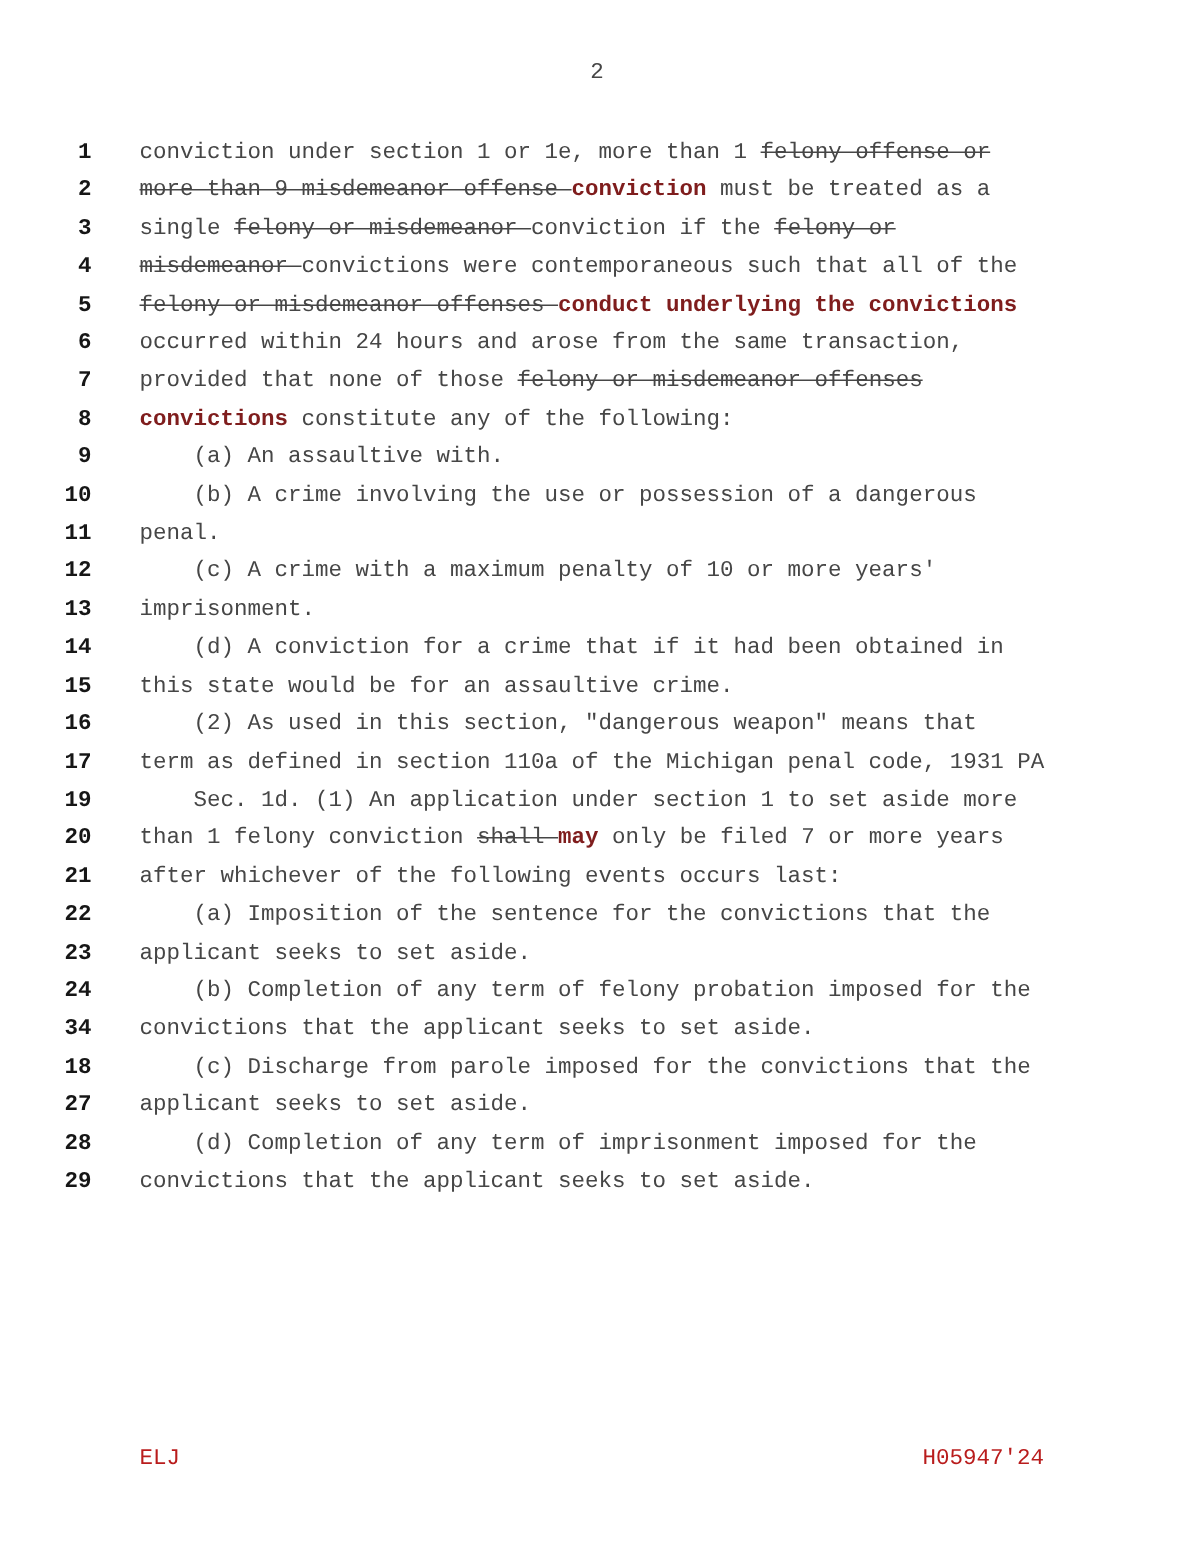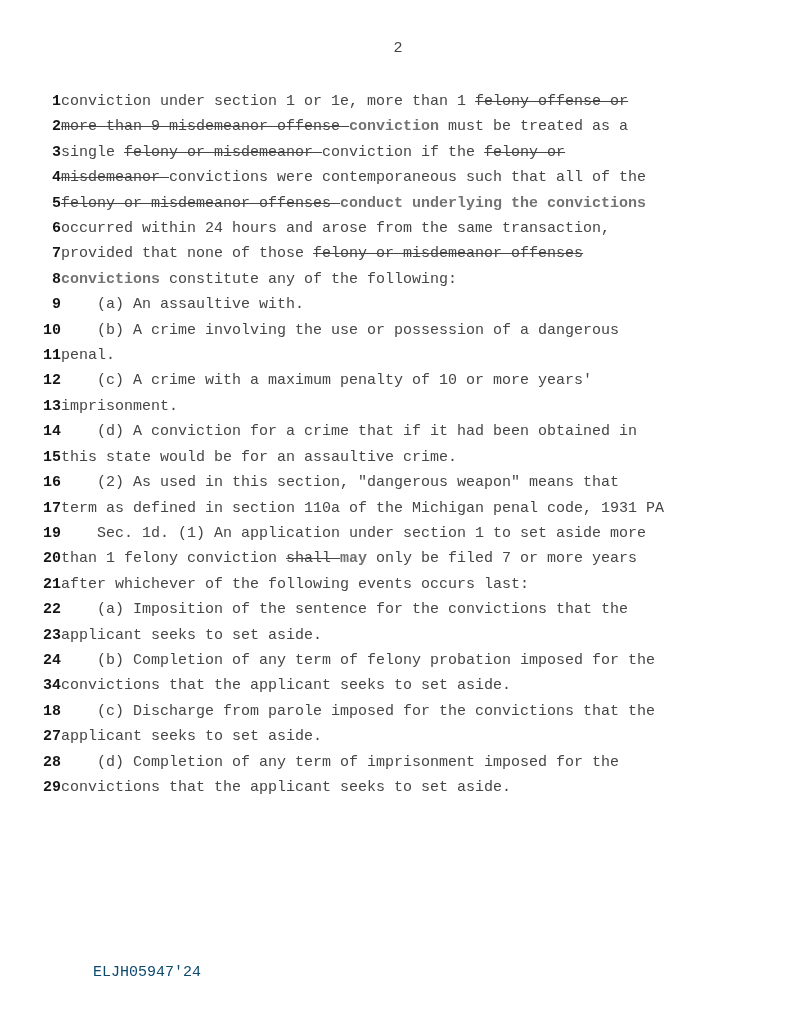--- a/index.html
+++ b/index.html
@@ -41,41 +41,43 @@
     font-size: 15px;
   }
   .line-num {
     flex: none;
     width: 28px;
     text-align: right;
     font-weight: bold;
     color: #161616;
   }
   .line-text {
+    margin-left: 32px;
     white-space: pre;
     color: #464646;
   }
   .seg-normal { }
   .seg-strike {
     text-decoration: line-through;
     text-decoration-thickness: 1.4px;
   }
   .seg-insert {
     font-weight: bold;
-    color: #737373;
+    color: #7f1d1d;
   }
   .footer {
     position: absolute;
     top: 965px;
     left: 93px;
     width: 603px;
     display: flex;
+    justify-content: space-between;
     font-size: 15px;
     line-height: 15px;
-    color: #0c4a6e;
+    color: #b91c1c;
   }
 </style>
 </head>
 <body>
 
 <div class="page">
   <div class="page-number">2</div>
 
   <div class="lines">
       <div class="line">

